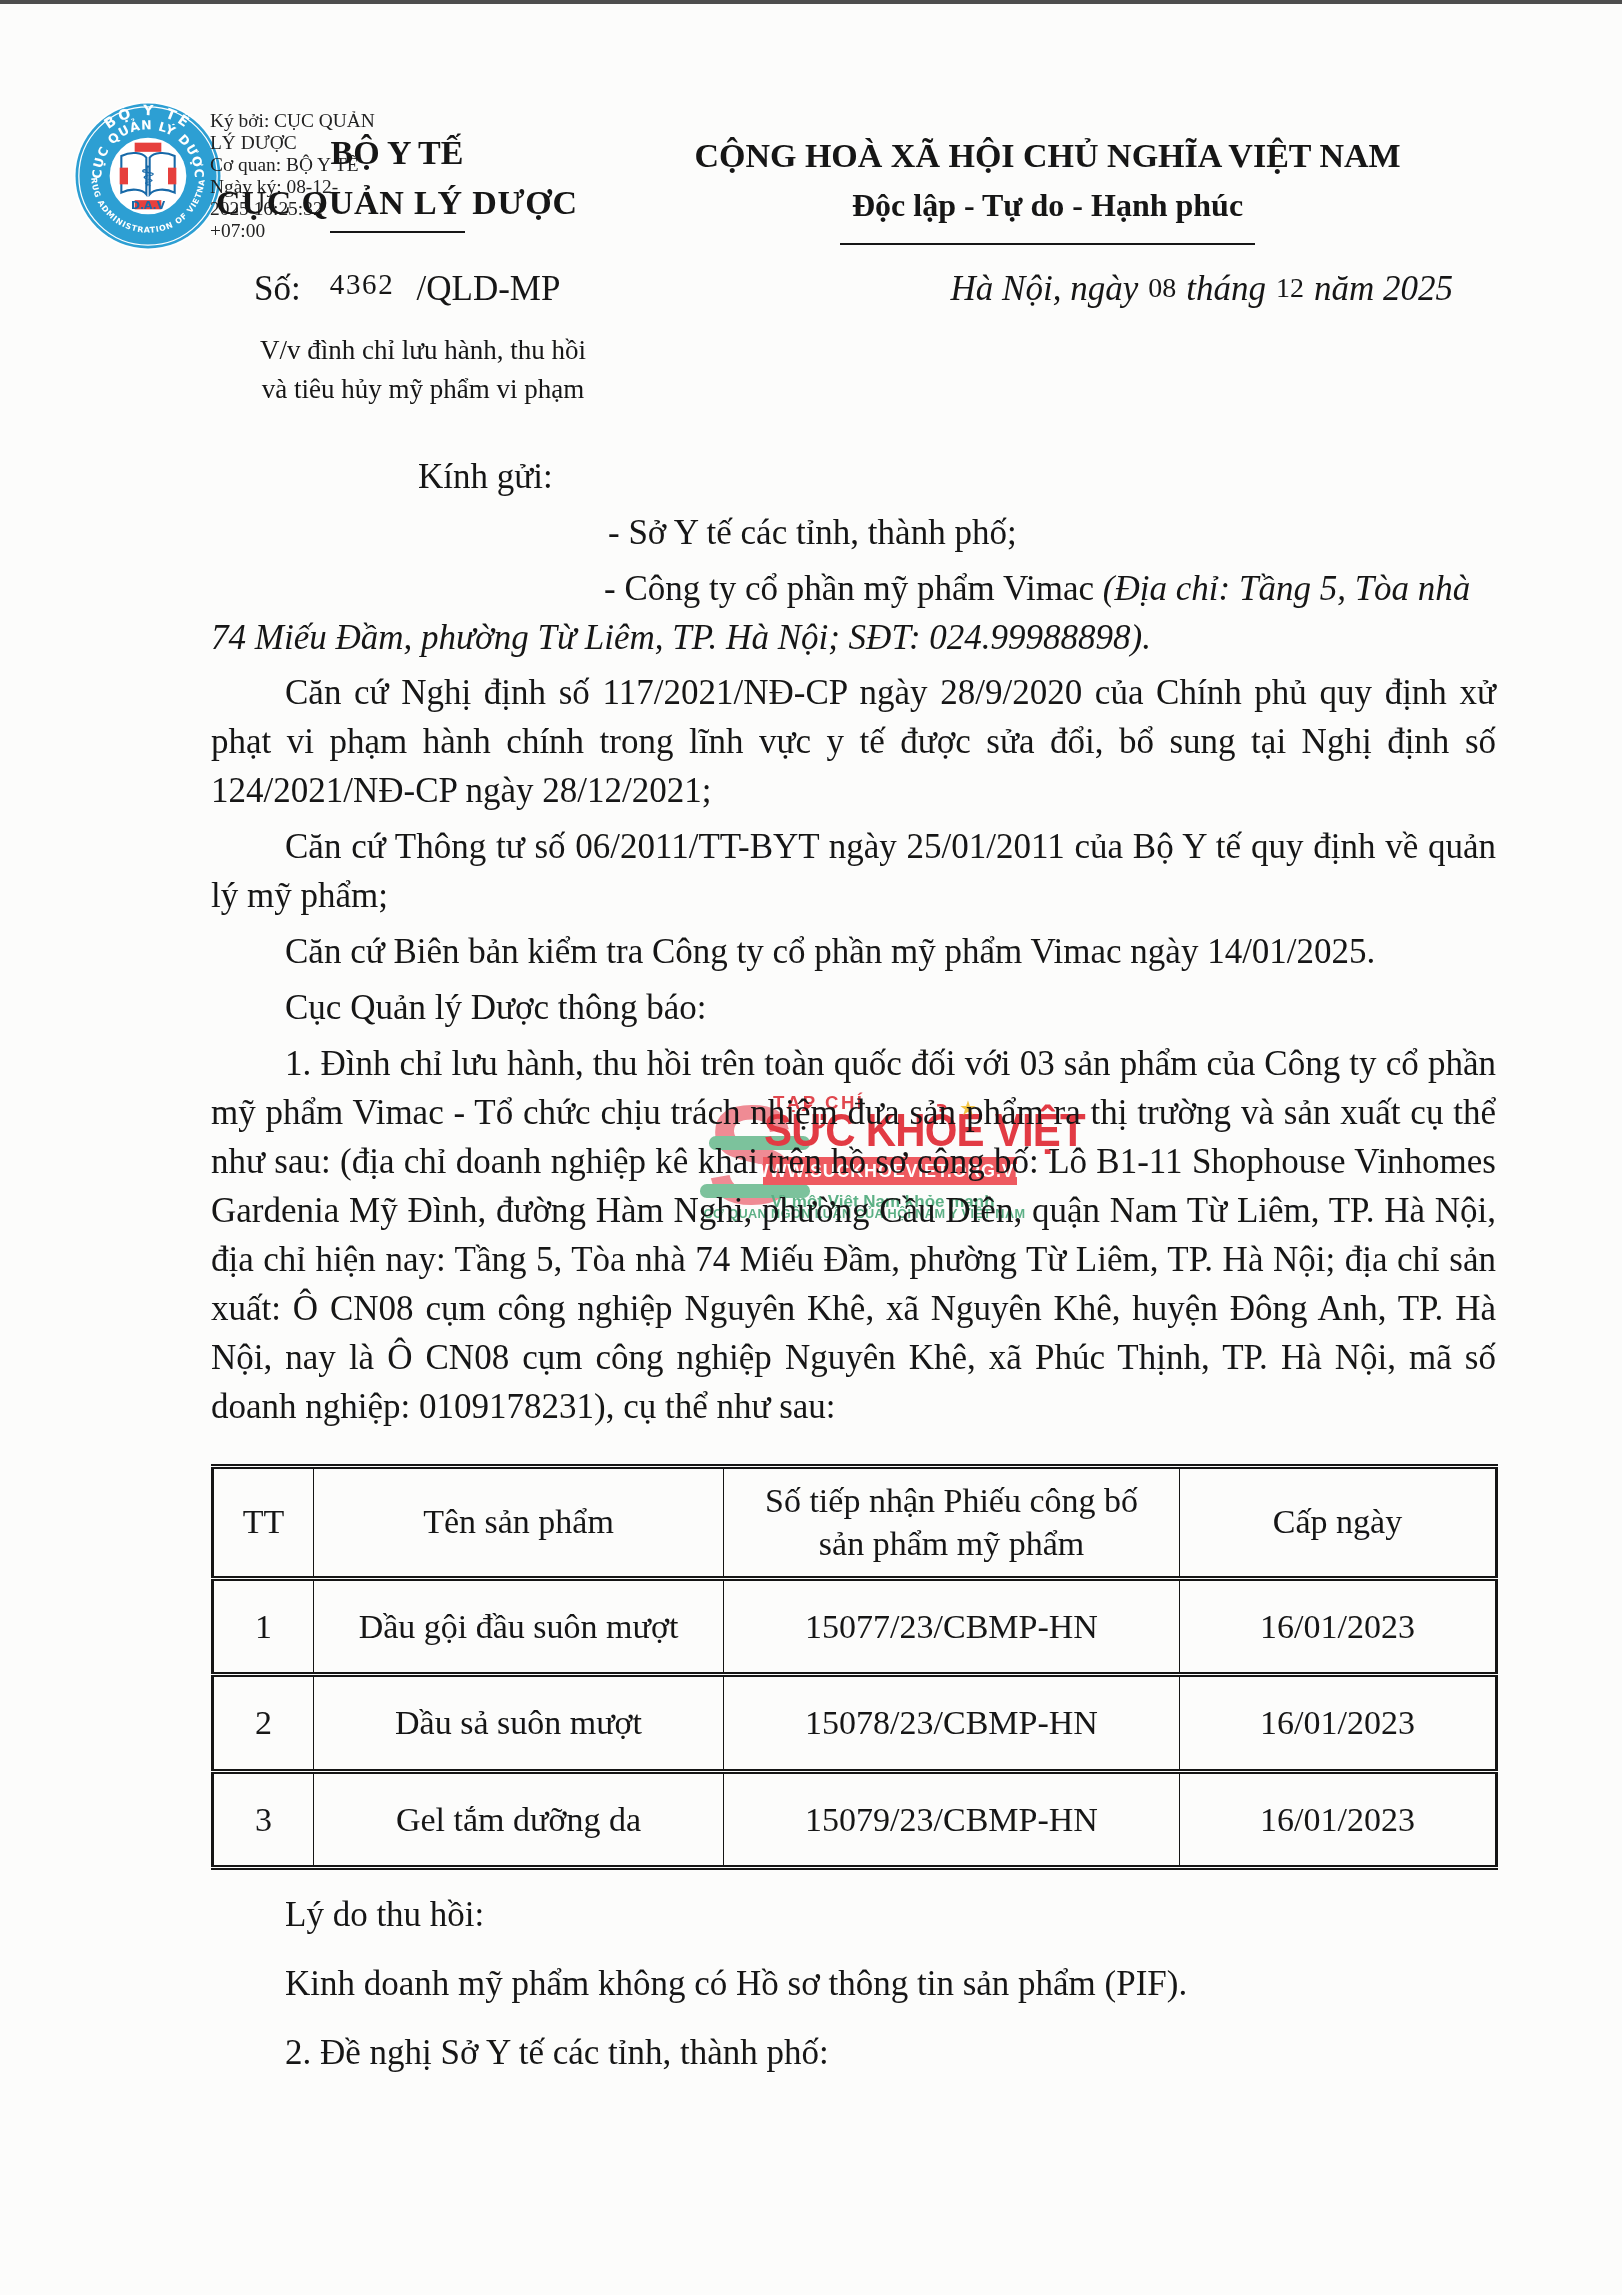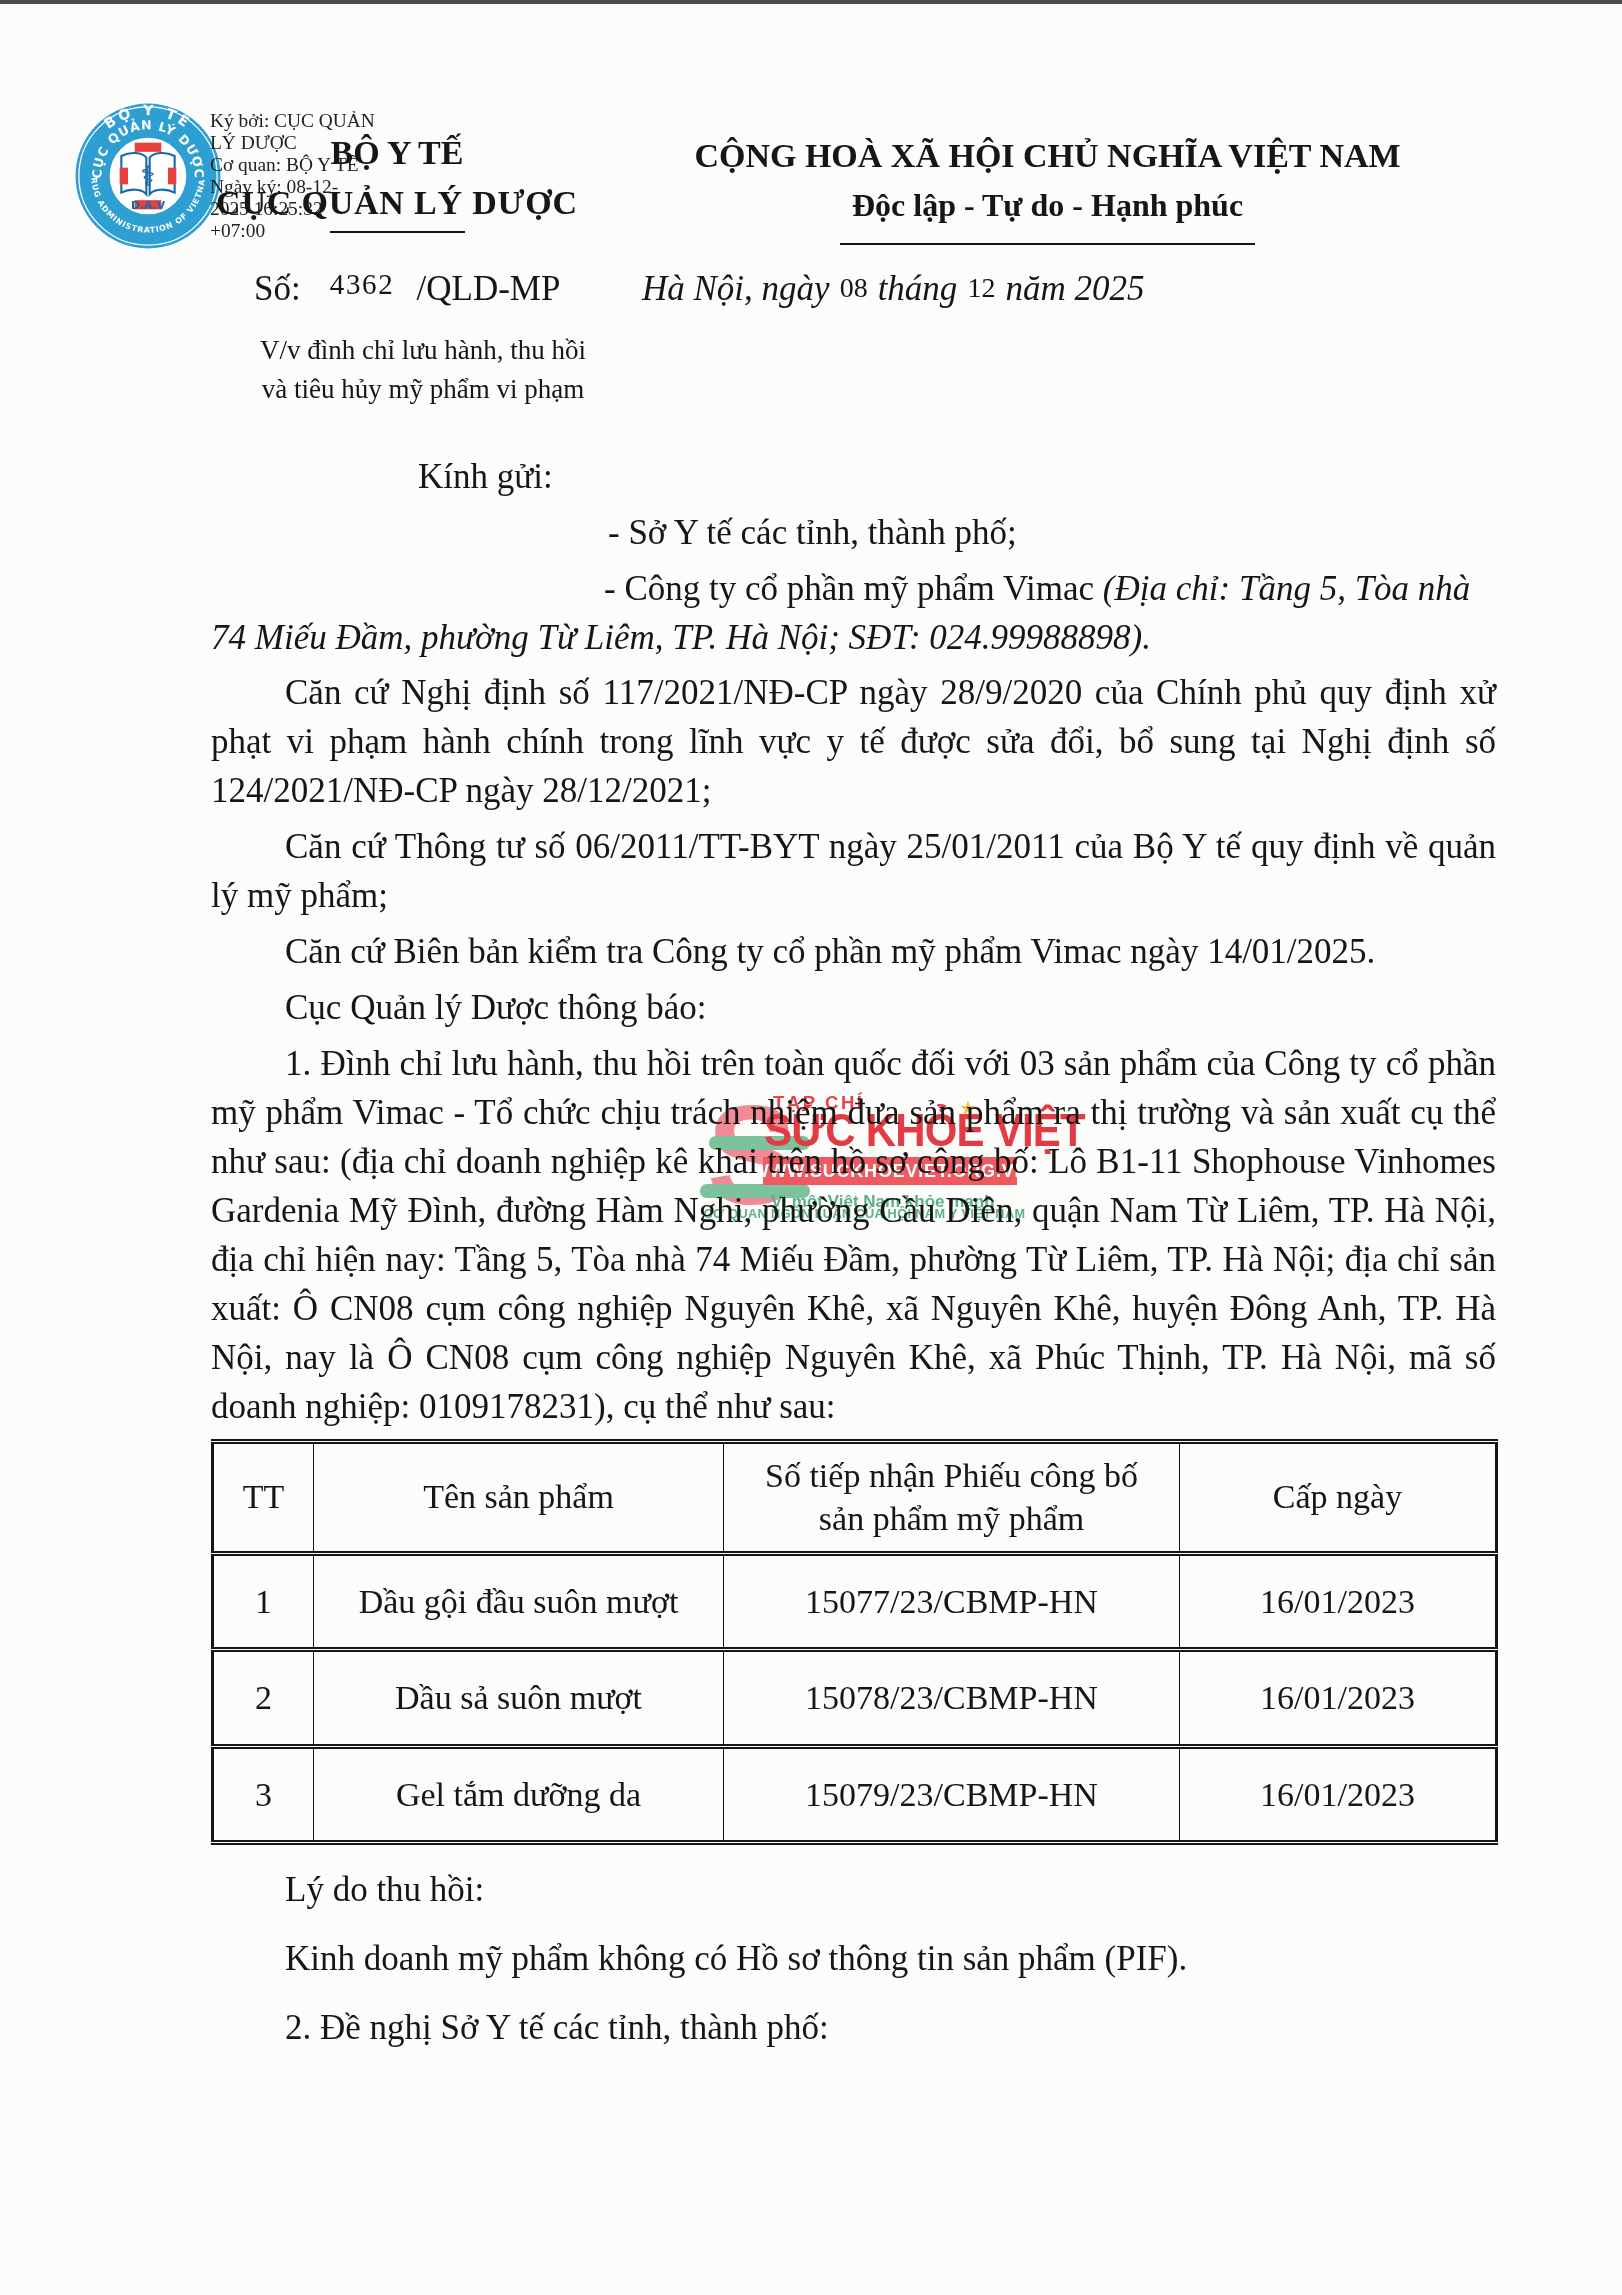--- a/index.html
+++ b/index.html
@@ -16,37 +16,37 @@
   .org-left{position:absolute;left:152px;top:134px;width:490px;text-align:center;z-index:2;}
   .org-left .ministry{font-size:34px;font-weight:bold;}
   .org-left .department{font-size:34px;font-weight:bold;margin-top:12px;letter-spacing:0.8px;}
   .org-left .rule{width:135px;height:2.5px;background:#161616;margin:8.5px auto 0;}
   .org-right{position:absolute;left:642px;top:137px;width:811px;text-align:center;z-index:2;}
   .org-right .national{font-size:34px;font-weight:bold;}
   .org-right .motto{display:inline-block;font-size:32px;font-weight:bold;margin-top:12px;
                     padding:0 12px 19px;border-bottom:2.5px solid #161616;}
   .ref-line{position:absolute;left:254px;top:269px;font-size:35px;z-index:2;}
   .ref-num{font-size:29px;position:relative;top:-6px;padding:0 22px 0 29px;letter-spacing:1.7px;}
-  .date-line{position:absolute;left:642px;top:269px;width:811px;text-align:left;
+  .date-line{position:absolute;left:642px;top:269px;width:811px;text-align:right;
              font-size:35px;font-style:italic;z-index:2;}
   .typed{font-style:normal;font-size:28px;position:relative;top:-3.4px;padding:0 10px;}
   .subject{position:absolute;left:216px;top:331px;width:414px;text-align:center;
            font-size:27px;line-height:1.45;z-index:2;}
 
   
   .content{position:absolute;left:211px;top:452px;width:1285px;font-size:35px;line-height:1.40;z-index:2;}
   .salutation{margin:0 0 6.8px 207px;}
   .recipient1{margin:0 0 6.8px 397px;}
   .recipient2{margin:0;text-indent:393px;}
   .content p.body-par{margin:6.8px 0 0;text-align:justify;text-indent:74px;}
   .content p.plain{margin:20px 0 0;text-indent:74px;text-align:left;}
   .italic{font-style:italic;}
 
   
-  table.products{border-collapse:collapse;width:100%;margin-top:8px;
+  table.products{border-collapse:collapse;width:100%;margin-top:33px;
                  border:3.4px solid #151515;table-layout:fixed;}
   table.products th,table.products td{
     border-left:1.7px solid #151515;border-right:1.7px solid #151515;
     border-top:5px double #151515;border-bottom:5px double #151515;
     text-align:center;vertical-align:middle;font-weight:normal;
   }
   table.products th{font-size:34px;line-height:1.28;padding:10px 15px;}
   table.products td{font-size:34px;padding:22px 8.5px;}
   .col-tt{width:101px;}.col-name{width:410px;}.col-num{width:456px;}.col-date{width:317px;}
 

